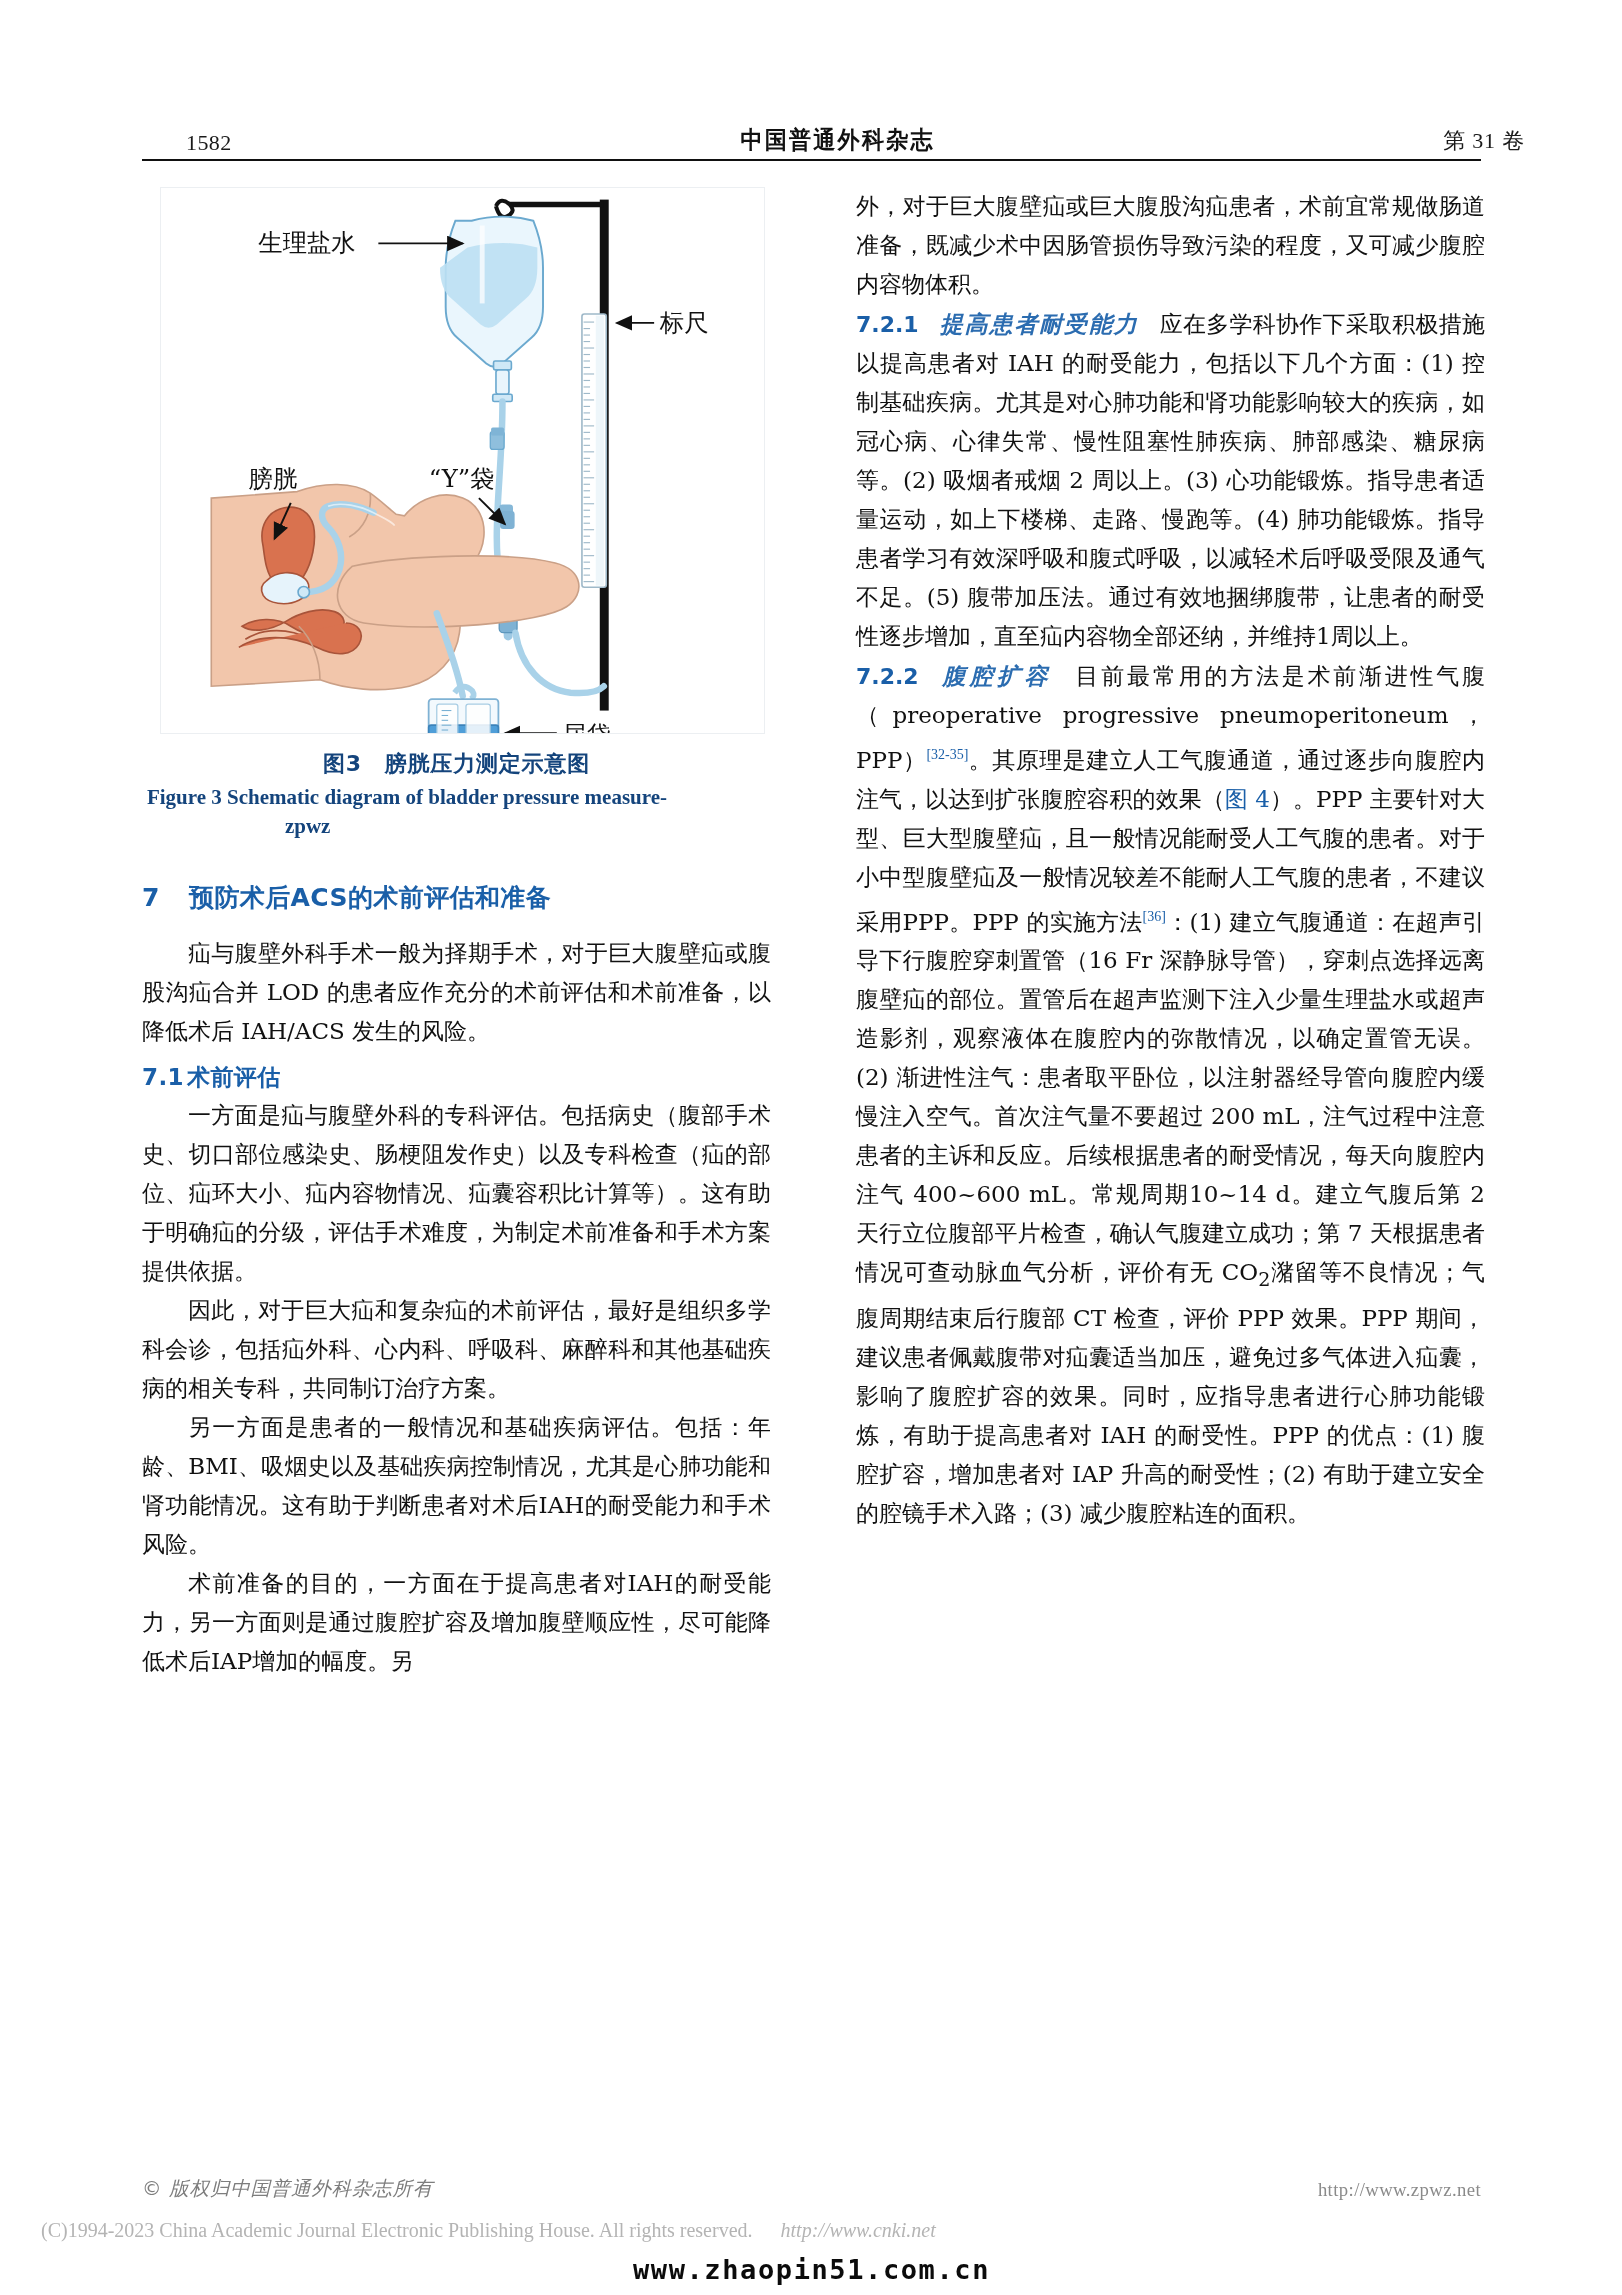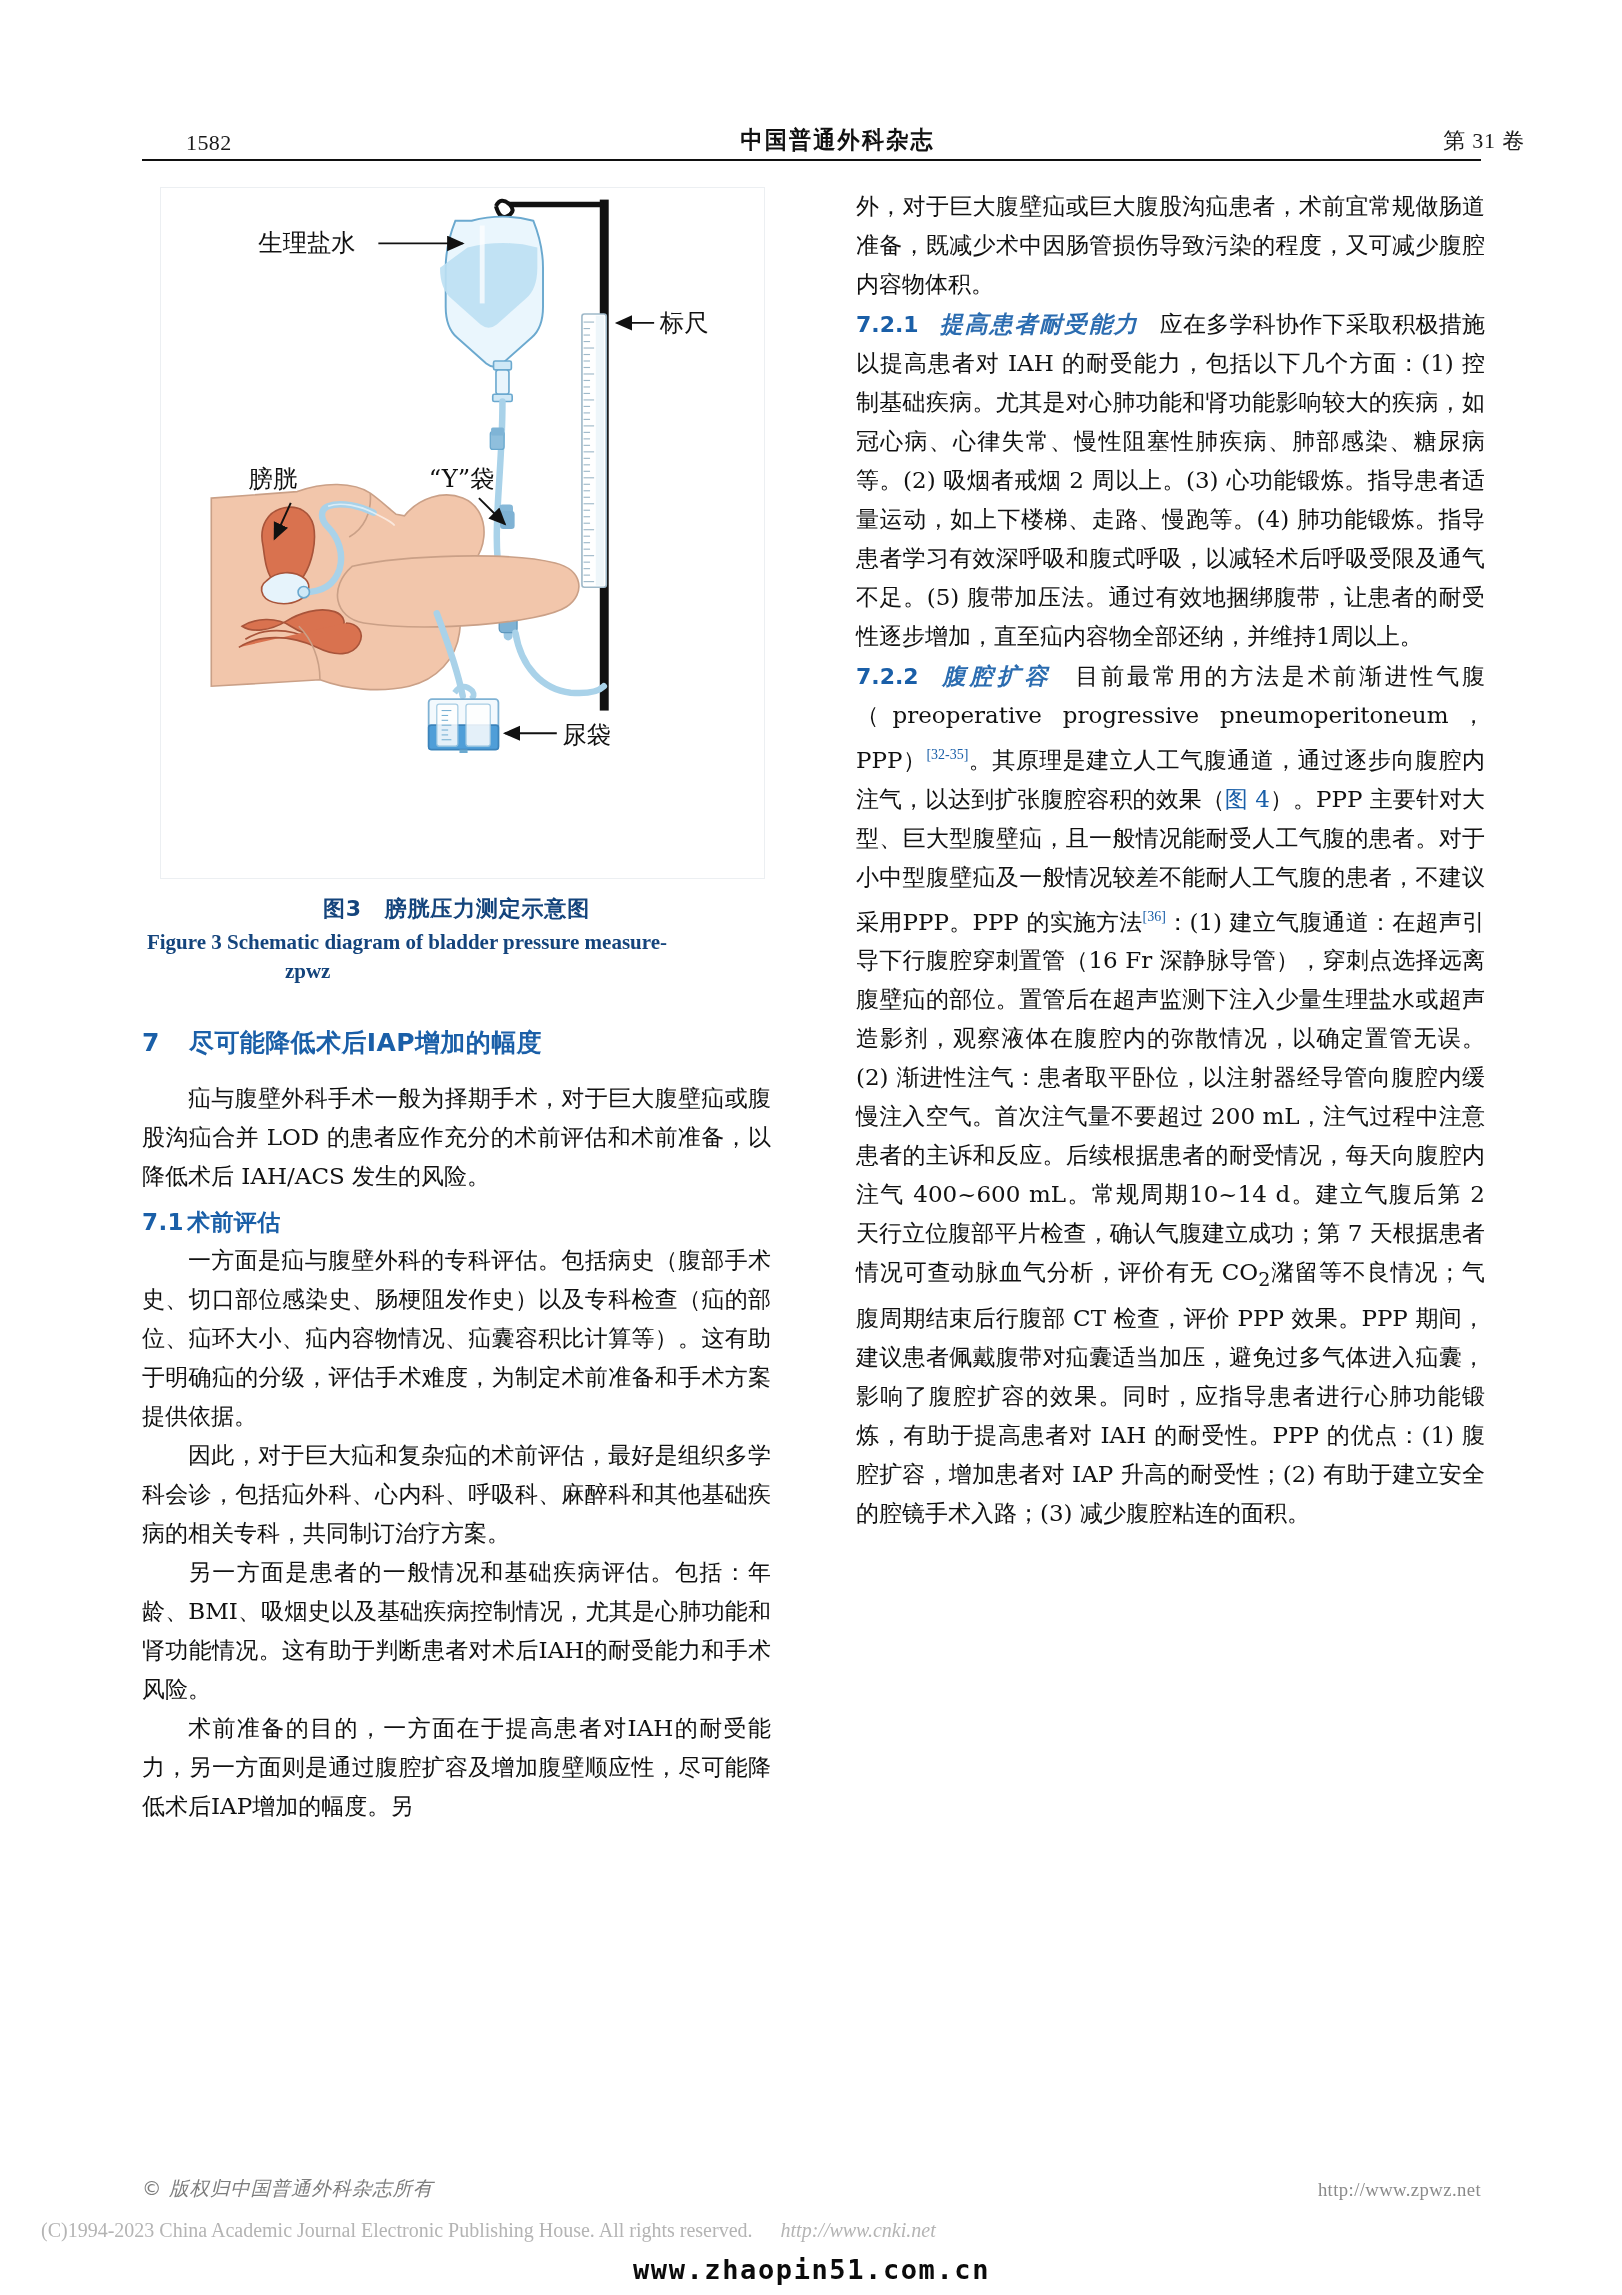--- a/index.html
+++ b/index.html
@@ -39,21 +39,21 @@
 
   
   .col{
     position:absolute;top:187px;width:629px;
   }
   .col-left{left:142px;}
   .col-right{left:856px;}
 
   
   .figure-box{
-    width:605px;height:692px;
+    width:605px;height:547px;
     border:1.6px solid #eceff2;
     box-sizing:border-box;
     position:relative;
     background:#fff;
     overflow:hidden;
     margin-left:18px;
   }
   .figure-box svg{display:block;}
 
   .fig-caption{
@@ -349,21 +349,21 @@
 
     <div class="fig-caption">
       <span class="cn">图3　膀胱压力测定示意图</span>
       <span class="en">
         <span>Figure 3    Schematic diagram of bladder pressure measure-</span>
         <span class="ind">zpwz</span>
       </span>
     </div>
 
     <h2 class="sec">
-      <span class="num">7</span><span>尽可能降低术后IAP增加的幅度</span>
+      <span class="num">7</span><span>预防术后ACS的术前评估和准备</span>
     </h2>
 
     <p class="body">疝与腹壁外科手术一般为择期手术，对于巨大腹壁疝或腹股沟疝合并 LOD 的患者应作充分的术前评估和术前准备，以降低术后 IAH/ACS 发生的风险。</p>
 
     <h3 class="sub">
       <span class="num">7.1</span><span>术前评估</span>
     </h3>
 
     <p class="body">一方面是疝与腹壁外科的专科评估。包括病史（腹部手术史、切口部位感染史、肠梗阻发作史）以及专科检查（疝的部位、疝环大小、疝内容物情况、疝囊容积比计算等）。这有助于明确疝的分级，评估手术难度，为制定术前准备和手术方案提供依据。</p>
     <p class="body">因此，对于巨大疝和复杂疝的术前评估，最好是组织多学科会诊，包括疝外科、心内科、呼吸科、麻醉科和其他基础疾病的相关专科，共同制订治疗方案。</p>

